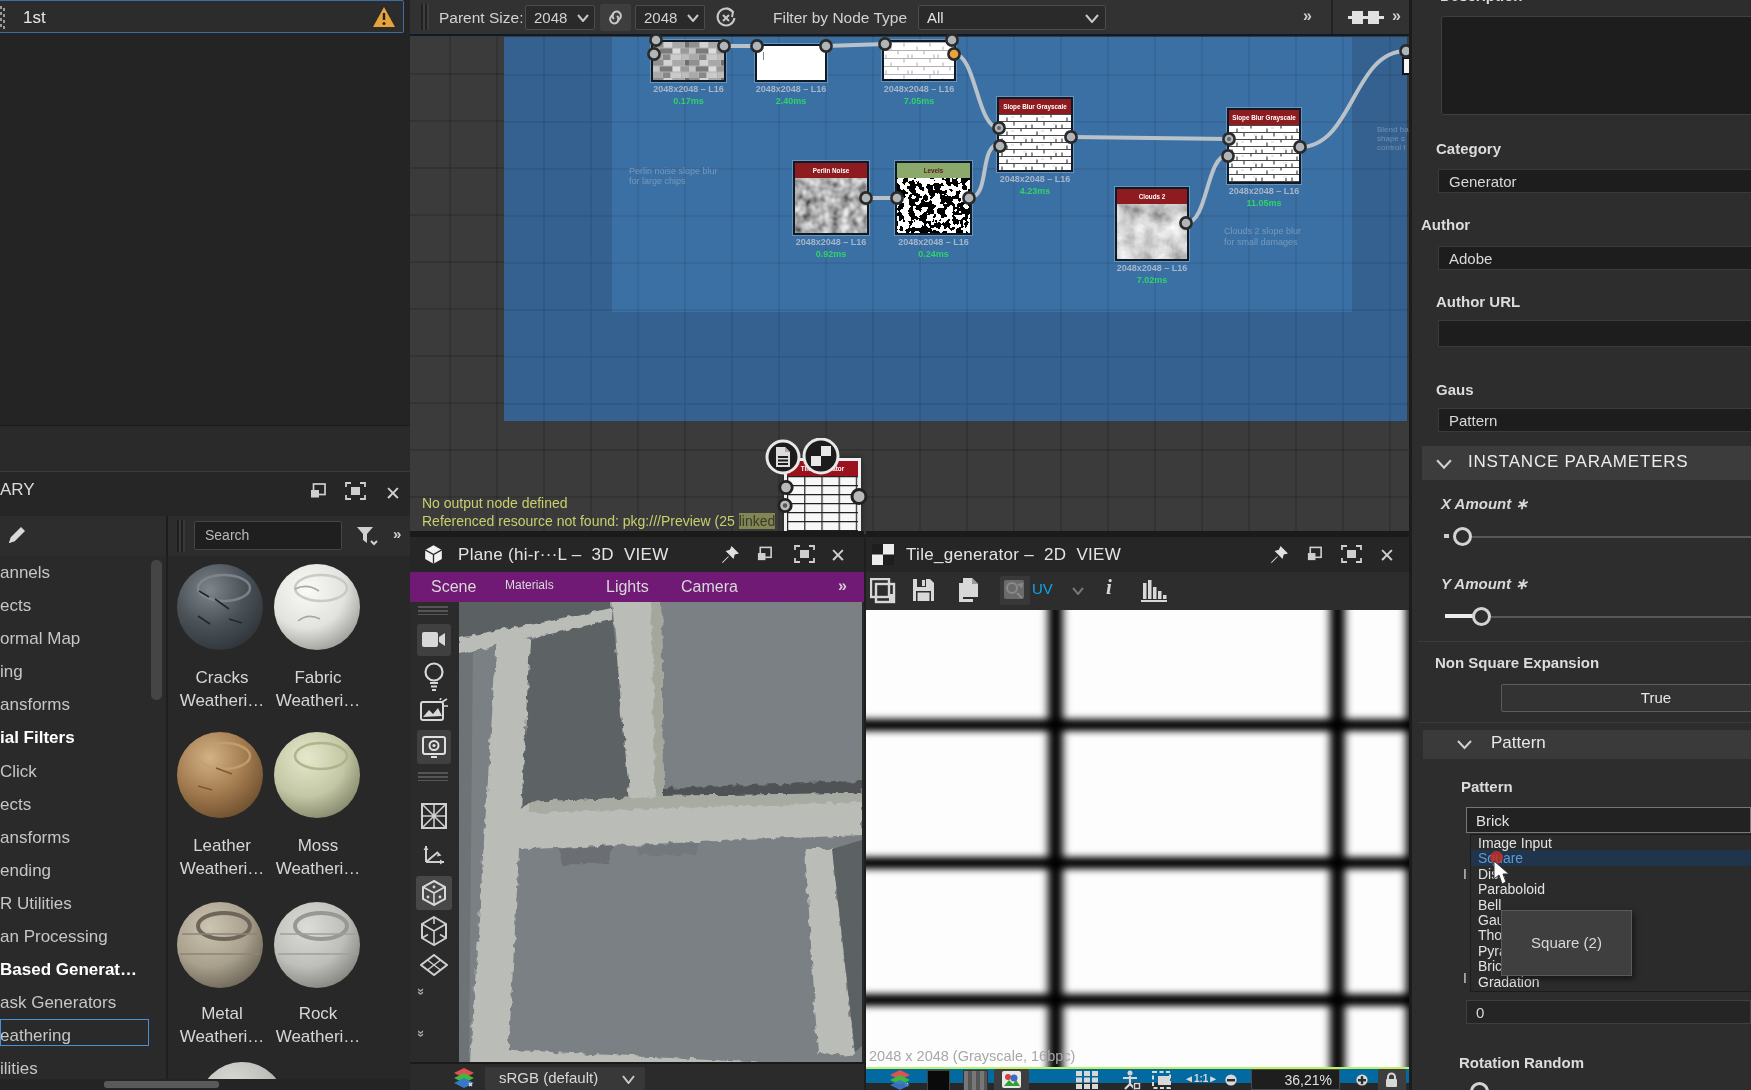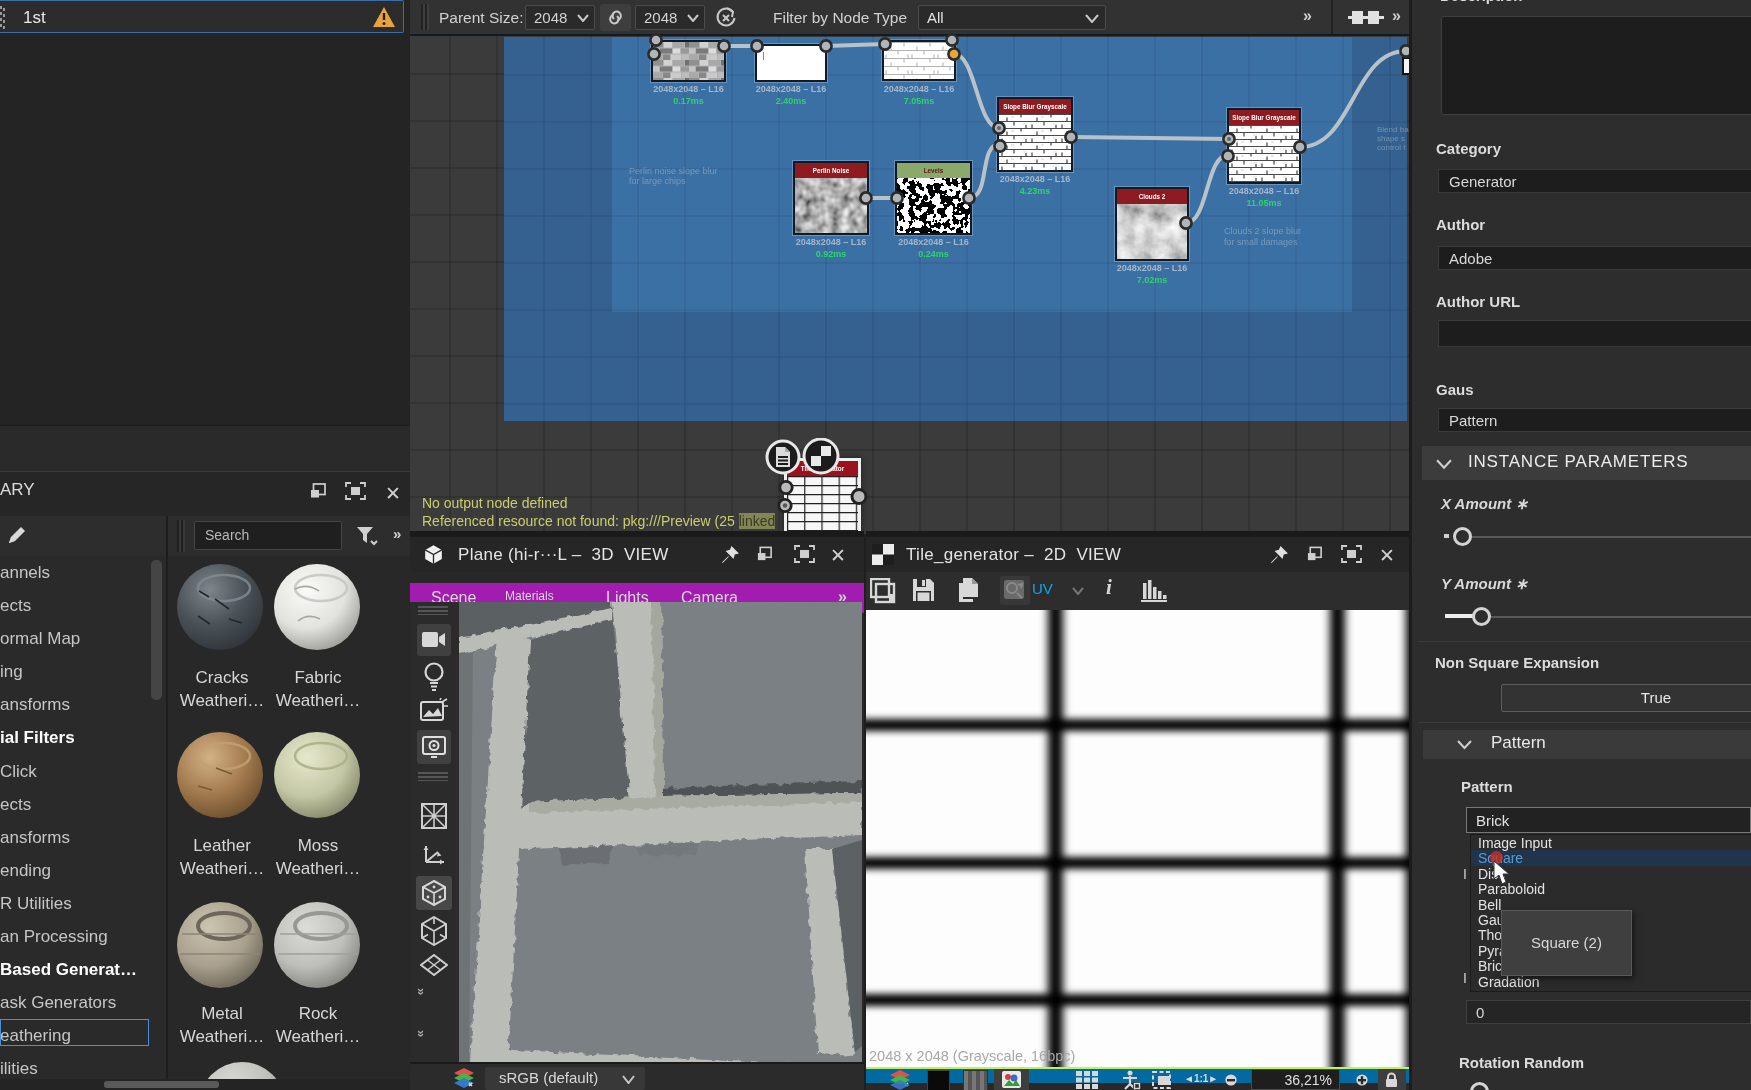--- a/index.html
+++ b/index.html
@@ -449,21 +449,21 @@
           <rect x="4.5" y="1" width="11.5" height="10.5" fill="none" stroke="#cfcfcf" stroke-width="1.7"></rect>
           <rect x="2" y="7" width="8" height="7.5" fill="#cfcfcf"></rect>
         </svg></div>
     <div class="abs" style="left:384px;top:8px;"><svg width="21" height="18" viewBox="0 0 21 18">
           <path d="M1 5 v-4 h5 M15 1 h5 v4 M20 13 v4 h-5 M6 17 h-5 v-4" fill="none" stroke="#cfcfcf" stroke-width="1.8"></path>
           <rect x="6" y="5" width="9" height="8" fill="#cfcfcf"></rect>
         </svg></div>
     <div class="abs" style="left:420px;top:7px;color:#cfcfcf;font-size:19px;">✕</div>
   </div>
 
-  <div class="abs" style="left:0;top:52px;width:454px;height:30px;background:#a21caf;">
+  <div class="abs" style="left:0;top:41px;width:454px;height:30px;background:#701a75;">
     <div class="abs" style="left:21px;top:6px;color:#d8d8d8;font-size:16px;">Scene</div>
     <div class="abs" style="left:95px;top:6px;color:#d8d8d8;font-size:12px;">Materials</div>
     <div class="abs" style="left:196px;top:6px;color:#d8d8d8;font-size:16px;">Lights</div>
     <div class="abs" style="left:271px;top:6px;color:#d8d8d8;font-size:16px;">Camera</div>
     <div class="abs" style="left:428px;top:5px;color:#cfcfcf;font-size:16px;font-weight:bold;">»</div>
   </div>
 
   <div class="abs" style="left:0;top:71px;width:49px;height:460px;background:#2b2b2b;">
     <div class="abs" style="left:8px;top:4px;width:30px;height:9px;background-image:repeating-linear-gradient(#555 0 2px,transparent 2px 4px);"></div>
     <div class="abs" style="left:7px;top:22px;width:34px;height:32px;background:#404040;border-radius:3px;">
@@ -739,21 +739,21 @@
 
 <div class="abs" style="left:1409px;top:0;width:342px;height:1090px;background:#2d2d2d;overflow:hidden;" id="rightpanel">
   <div class="abs" style="left:0;top:0;width:3px;height:1090px;background:#1c1c1c;"></div>
   <div class="abs" style="left:31px;top:-13px;color:#dcdcdc;font-size:15px;font-weight:bold;">Description</div>
 
   <div class="abs" style="left:32px;top:16px;width:320px;height:97px;background:#1d1d1d;border:1px solid #3f3f3f;border-radius:3px;"></div>
   <div class="abs" style="left:27px;top:140px;color:#dcdcdc;font-size:15px;font-weight:bold;">Category</div>
   <div class="abs" style="left:29px;top:169px;width:323px;height:24px;background:#1d1d1d;border:1px solid #3a3a3a;box-sizing:border-box;">
     <div class="abs" style="left:10px;top:3px;color:#d8d8d8;font-size:15px;">Generator</div>
   </div>
-  <div class="abs" style="left:27px;top:216px;color:#dcdcdc;font-size:15px;font-weight:bold;">Author</div>
+  <div class="abs" style="left:12px;top:216px;color:#dcdcdc;font-size:15px;font-weight:bold;">Author</div>
   <div class="abs" style="left:29px;top:246px;width:323px;height:24px;background:#1d1d1d;border:1px solid #3a3a3a;box-sizing:border-box;">
     <div class="abs" style="left:10px;top:3px;color:#d8d8d8;font-size:15px;">Adobe</div>
   </div>
   <div class="abs" style="left:27px;top:293px;color:#dcdcdc;font-size:15px;font-weight:bold;">Author URL</div>
   <div class="abs" style="left:29px;top:320px;width:323px;height:27px;background:#1d1d1d;border:1px solid #3a3a3a;box-sizing:border-box;"></div>
   <div class="abs" style="left:27px;top:381px;color:#dcdcdc;font-size:15px;font-weight:bold;">Gaus</div>
   <div class="abs" style="left:29px;top:408px;width:323px;height:24px;background:#1d1d1d;border:1px solid #3a3a3a;box-sizing:border-box;">
     <div class="abs" style="left:10px;top:3px;color:#d8d8d8;font-size:15px;">Pattern</div>
   </div>
 

